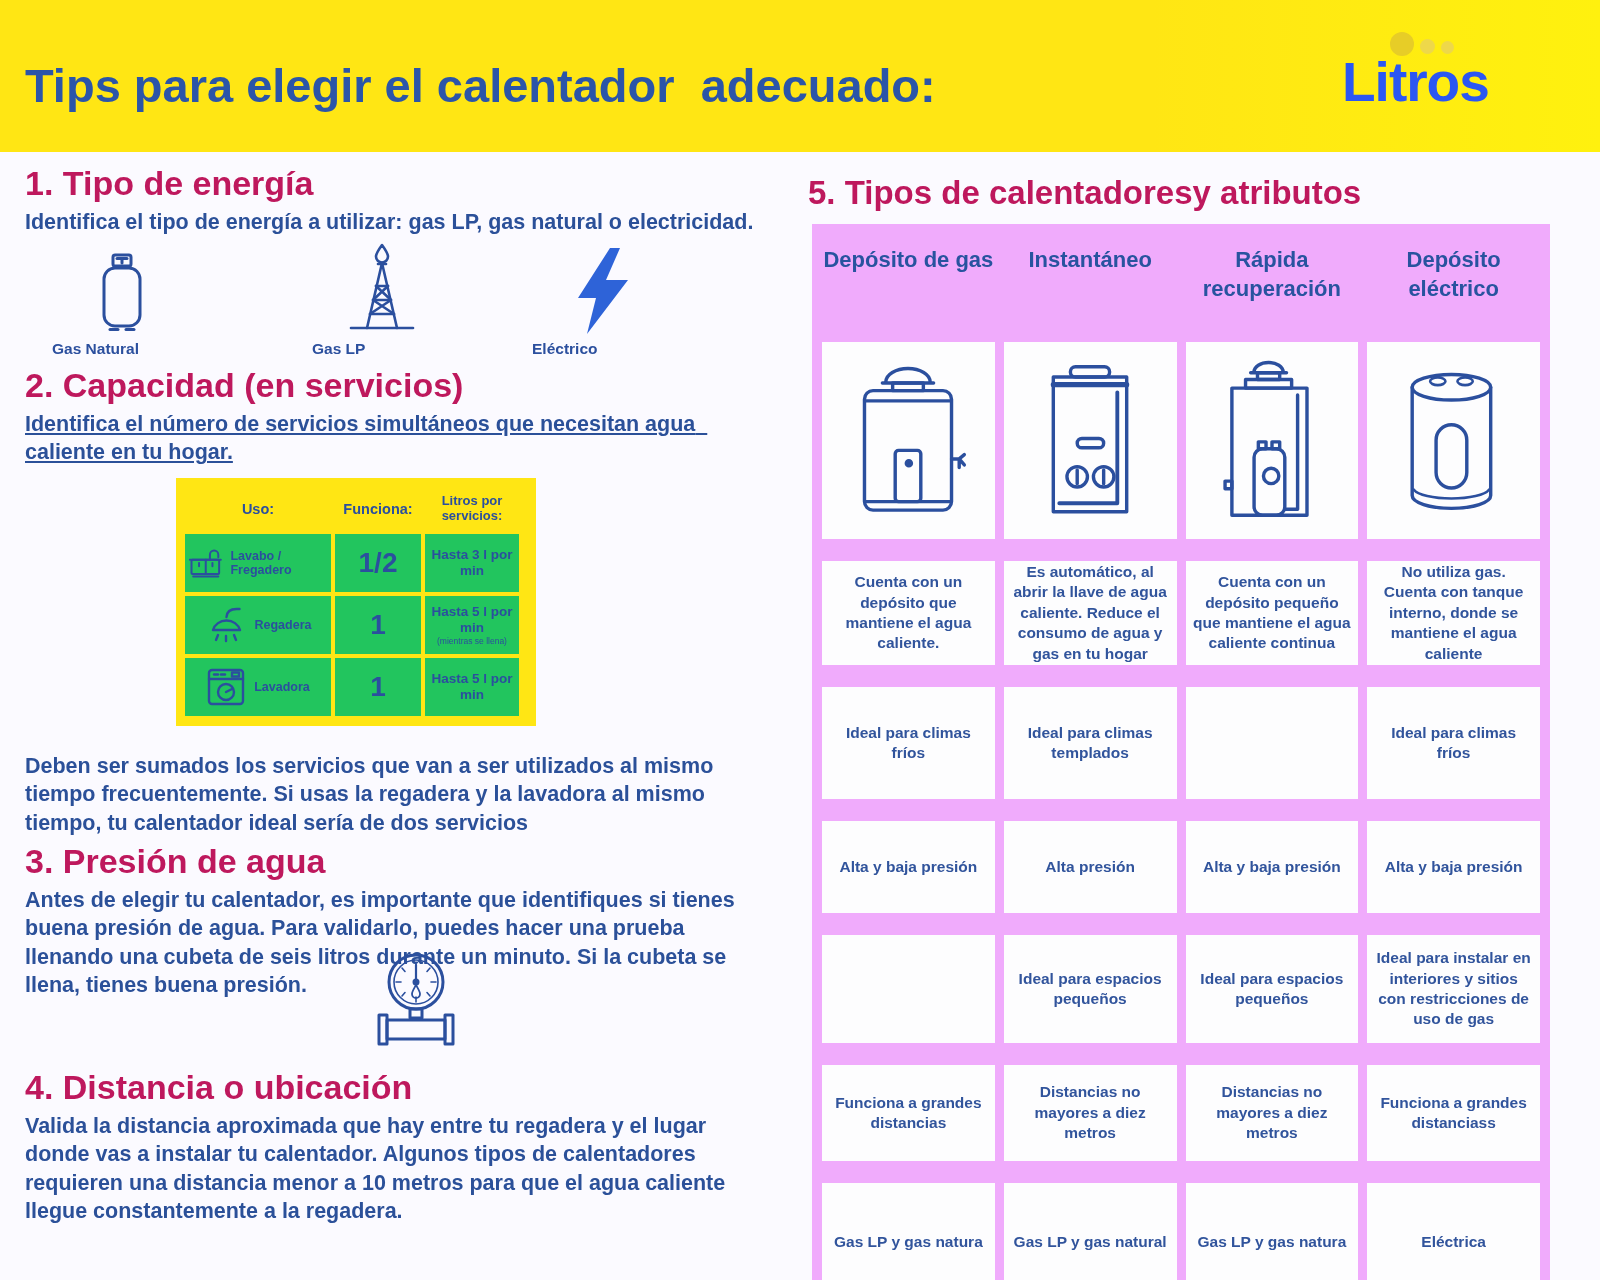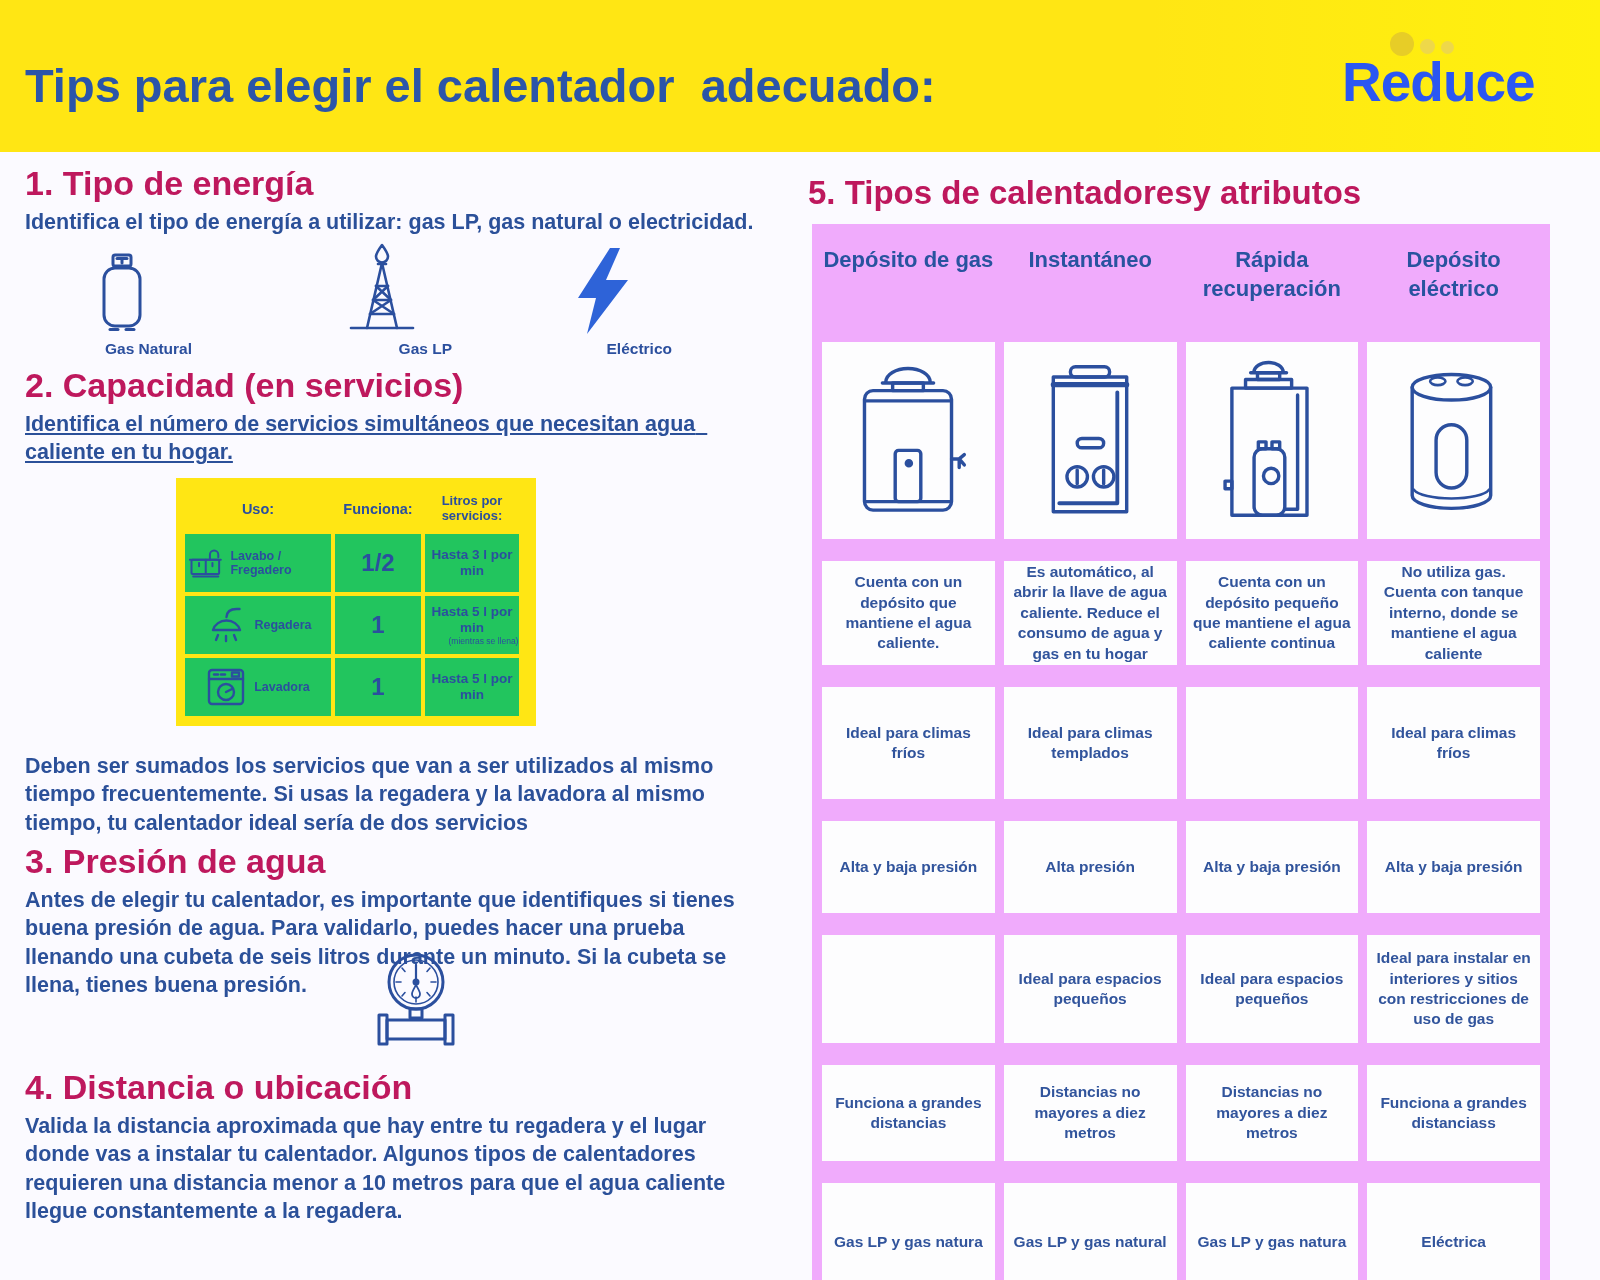--- a/index.html
+++ b/index.html
@@ -19,35 +19,35 @@
   .logo .dot{position:absolute;border-radius:50%;}
   .dot-big{left:70px;top:18px;width:24px;height:24px;background:#e7cd27;}
   .dot-mid{left:100px;top:25px;width:15px;height:15px;background:#eed84a;}
   .dot-sml{left:121px;top:27px;width:13px;height:13px;background:#eed84a;}
   .logo-text{position:absolute;left:22px;top:36px;font-size:55px;font-weight:bold;
     color:#2b57f2;letter-spacing:-1px;}
   
   h2.sec{margin:0;font-size:34px;font-weight:bold;color:#be185d;}
   p.body{margin:0;font-size:21.5px;font-weight:bold;color:#2b5099;line-height:1.32;}
   
-  .energy{text-align:right;}
+  .energy{text-align:left;}
   .energy .lbl{margin-top:6px;font-size:15.5px;font-weight:bold;color:#2b4f9e;}
   
   .captable{left:176px;top:478px;width:360px;background:#ffe614;box-sizing:border-box;
     padding:10px 9px;display:grid;grid-template-columns:146px 86px 94px;
     grid-template-rows:42px 58px 58px 58px;gap:4px;}
   .cap-h{display:flex;align-items:center;justify-content:center;text-align:center;
     font-size:14.5px;font-weight:bold;color:#2b4f9e;line-height:1.15;}
   .cap-h.small{font-size:13px;}
   .cap-cell{background:#22c55e;display:flex;align-items:center;justify-content:center;
     text-align:center;font-weight:bold;color:#2b4f9e;}
   .cap-uso{gap:8px;padding:0 4px;font-size:12.5px;line-height:1.15;text-align:left;}
-  .cap-num{font-size:24px;text-align:right;}
+  .cap-num{font-size:28px;text-align:right;}
   .cap-lit{font-size:13.5px;line-height:1.2;flex-direction:column;}
-  .cap-lit .nota{font-size:8.5px;font-weight:normal;padding-left:23px;}
+  .cap-lit .nota{font-size:8.5px;font-weight:normal;}
   
   .bigtable{left:812px;top:224px;width:738px;background:#f0abfc;box-sizing:border-box;
     padding:10px 10px 12px 10px;display:grid;
     grid-template-columns:repeat(4,1fr);
     grid-template-rows:86px 197px 104px 112px 92px 108px 96px 118px;
     gap:22px 9px;}
   .bh{display:flex;align-items:flex-start;justify-content:center;text-align:center;
     padding-top:12px;font-size:22px;font-weight:bold;color:#28539f;line-height:1.3;}
   .bi{background:#fdfdfe;display:flex;align-items:center;justify-content:center;}
   .bc{background:#fdfdfe;display:flex;align-items:center;justify-content:center;
@@ -59,21 +59,21 @@
 </style>
 </head>
 <body>
 
 <div class="abs header"></div>
 <div class="abs title">Tips para elegir el calentador  adecuado:</div>
 <div class="abs logo">
   <span class="dot dot-big"></span>
   <span class="dot dot-mid"></span>
   <span class="dot dot-sml"></span>
-  <span class="logo-text">Reduce</span>
+  <span class="logo-text">Litros</span>
 </div>
 
 <h2 class="abs sec" style="left:25px;top:164px;">1. Tipo de energía</h2>
 <p class="abs body" style="left:25px;top:208px;width:770px;">Identifica el tipo de energía a utilizar: gas LP, gas natural o electricidad.</p>
 
 <div class="abs energy" style="left:52px;top:250px;width:140px;">
   <svg width="58" height="84" viewBox="0 0 58 84" style="margin:0 auto;">
     <g class="stroke" stroke-width="3">
       <rect x="11" y="18" width="36" height="58" rx="11"></rect>
       <rect x="20" y="5" width="18" height="11" rx="2"></rect>

